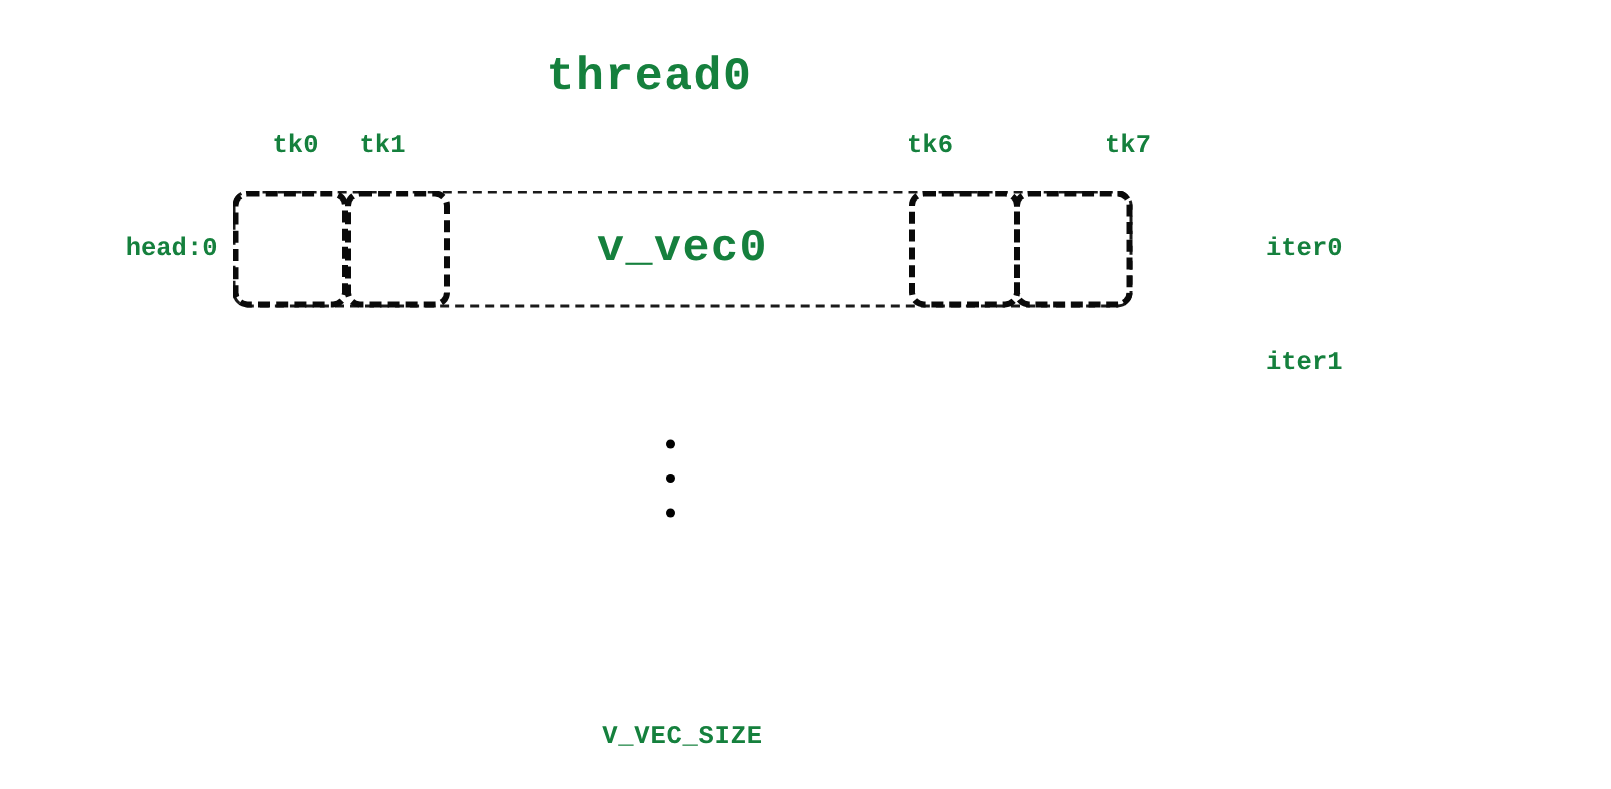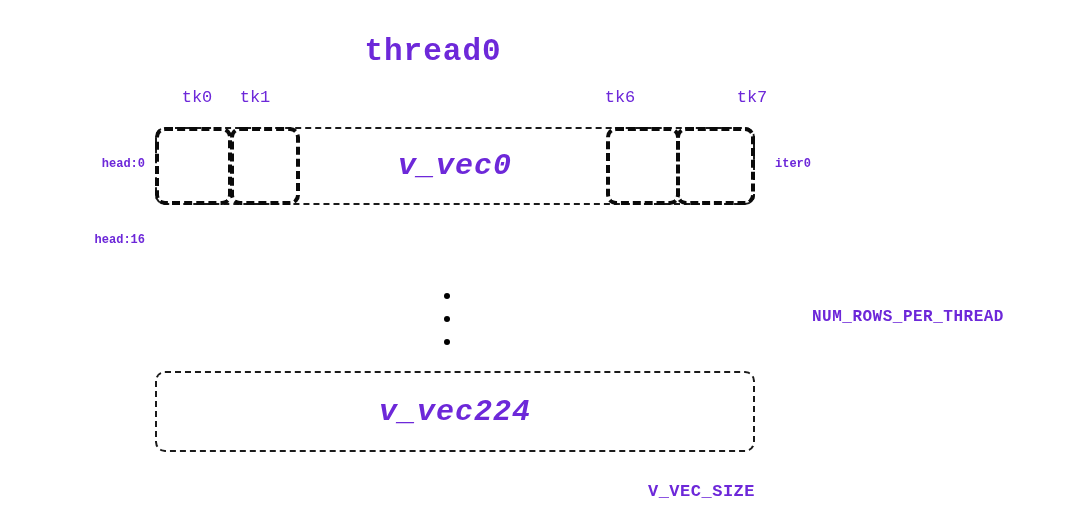--- a/index.html
+++ b/index.html
@@ -6,89 +6,88 @@
     margin: 0;
     padding: 0;
     background: #ffffff;
   }
   .canvas {
     position: relative;
     width: 1074px;
     height: 526px;
     background: #ffffff;
     font-family: "Liberation Mono", "DejaVu Sans Mono", monospace;
-    color: #6d28d9;
+    color: #15803d;
     overflow: hidden;
   }
   .title {
     position: absolute;
     top: 34px;
     left: 283px;
     width: 300px;
     text-align: center;
     font-size: 31px;
     font-weight: bold;
     letter-spacing: 1px;
   }
   .tk-label {
     position: absolute;
     top: 88px;
     width: 60px;
     text-align: center;
     font-size: 17px;
-    font-weight: normal;
+    font-weight: bold;
   }
   .row {
     position: absolute;
     left: 155px;
     width: 600px;
     box-sizing: border-box;
     border: 2px dashed #1a1a1a;
     border-radius: 10px;
     display: flex;
     align-items: center;
     justify-content: center;
   }
   .row1 { top: 127px; height: 78px; }
   .row2 { top: 203px; height: 80px; }
   .row3 { top: 371px; height: 81px; }
   .vec-label {
     font-family: "Liberation Mono", "DejaVu Sans Mono", monospace;
     font-size: 30px;
     font-weight: bold;
-    font-style: italic;
     letter-spacing: 1px;
     position: relative;
     z-index: 2;
   }
   .tkbox {
     position: absolute;
     top: -2px;
     bottom: -2px;
     box-sizing: border-box;
     border: 4px dashed #0a0a0a;
     border-radius: 10px;
     background: transparent;
     z-index: 1;
   }
   .side-label {
     position: absolute;
-    font-size: 12px;
+    font-size: 17px;
     font-weight: bold;
     white-space: nowrap;
   }
   .head-label {
     left: 20px;
     width: 125px;
     text-align: right;
   }
   .iter-label {
     left: 775px;
     width: 120px;
-    text-align: left;
+    text-align: right;
   }
   .ellipsis {
     position: absolute;
     left: 441px;
     top: 293px;
     width: 12px;
     display: flex;
     flex-direction: column;
     align-items: center;
     gap: 17px;
@@ -106,21 +105,21 @@
     font-size: 16px;
     font-weight: bold;
     letter-spacing: 0.5px;
     white-space: nowrap;
   }
   .bottom-label {
     position: absolute;
     left: 155px;
     top: 482px;
     width: 600px;
-    text-align: right;
+    text-align: center;
     font-size: 17px;
     font-weight: bold;
     letter-spacing: 0.5px;
   }
 </style>
 </head>
 <body>
 
 <div class="canvas">
 
@@ -133,32 +132,28 @@
 
   <div class="row row1">
     <div class="tkbox" style="left:-2px;  width:77px;"></div>
     <div class="tkbox" style="left:73px;  width:70px;"></div>
     <div class="tkbox" style="left:449px; width:74px;"></div>
     <div class="tkbox" style="right:-2px; width:79px;"></div>
     <div class="vec-label">v_vec0</div>
   </div>
 
 
-  <div class="row row3">
-    <div class="vec-label">v_vec224</div>
-  </div>
 
   <div class="side-label head-label" style="top:157px">head:0</div>
-  <div class="side-label head-label" style="top:233px">head:16</div>
 
   <div class="side-label iter-label" style="top:157px">iter0</div>
+  <div class="side-label iter-label" style="top:233px">iter1</div>
 
   <div class="ellipsis">
     <div class="dot"></div>
     <div class="dot"></div>
     <div class="dot"></div>
   </div>
 
-  <div class="right-label">NUM_ROWS_PER_THREAD</div>
 
   <div class="bottom-label">V_VEC_SIZE</div>
 
 </div>
 
 </body></html>

